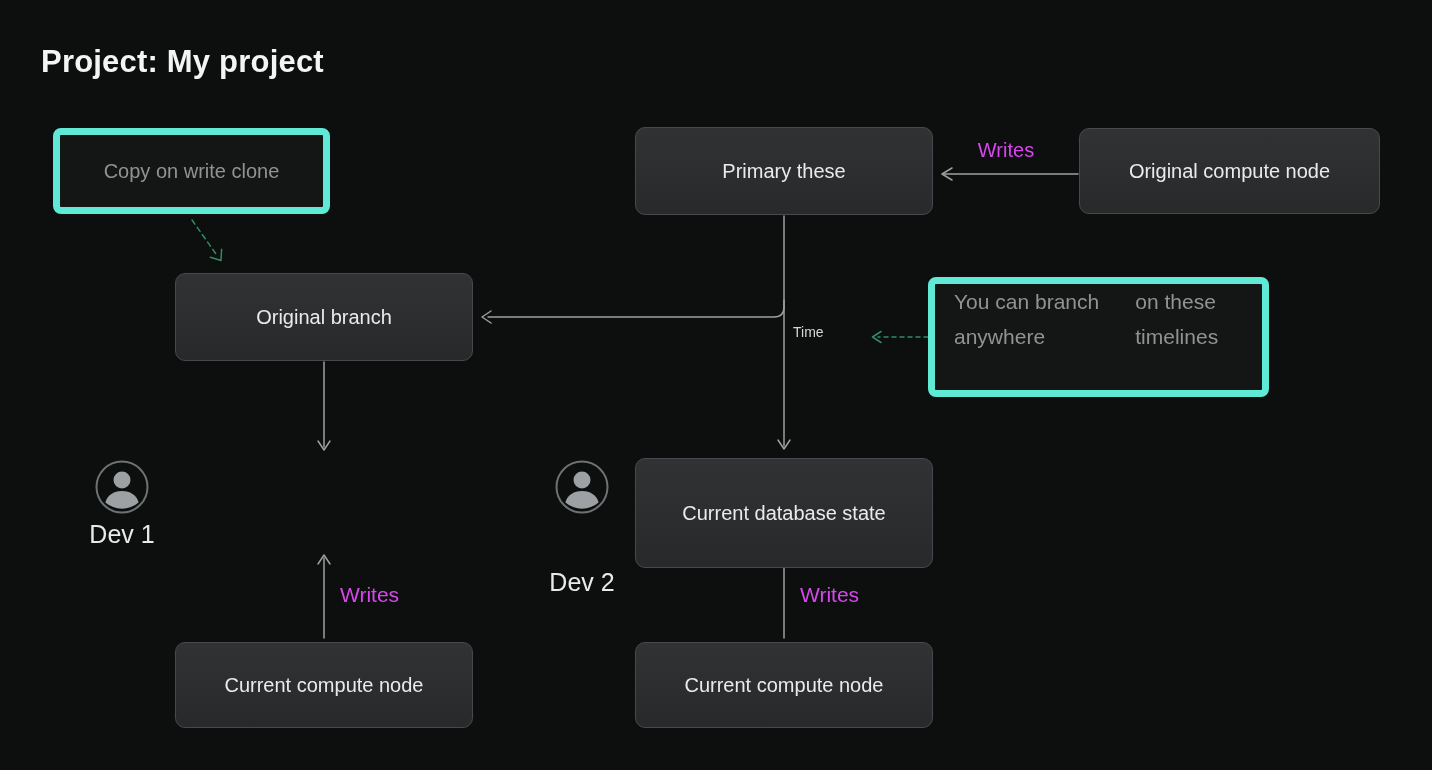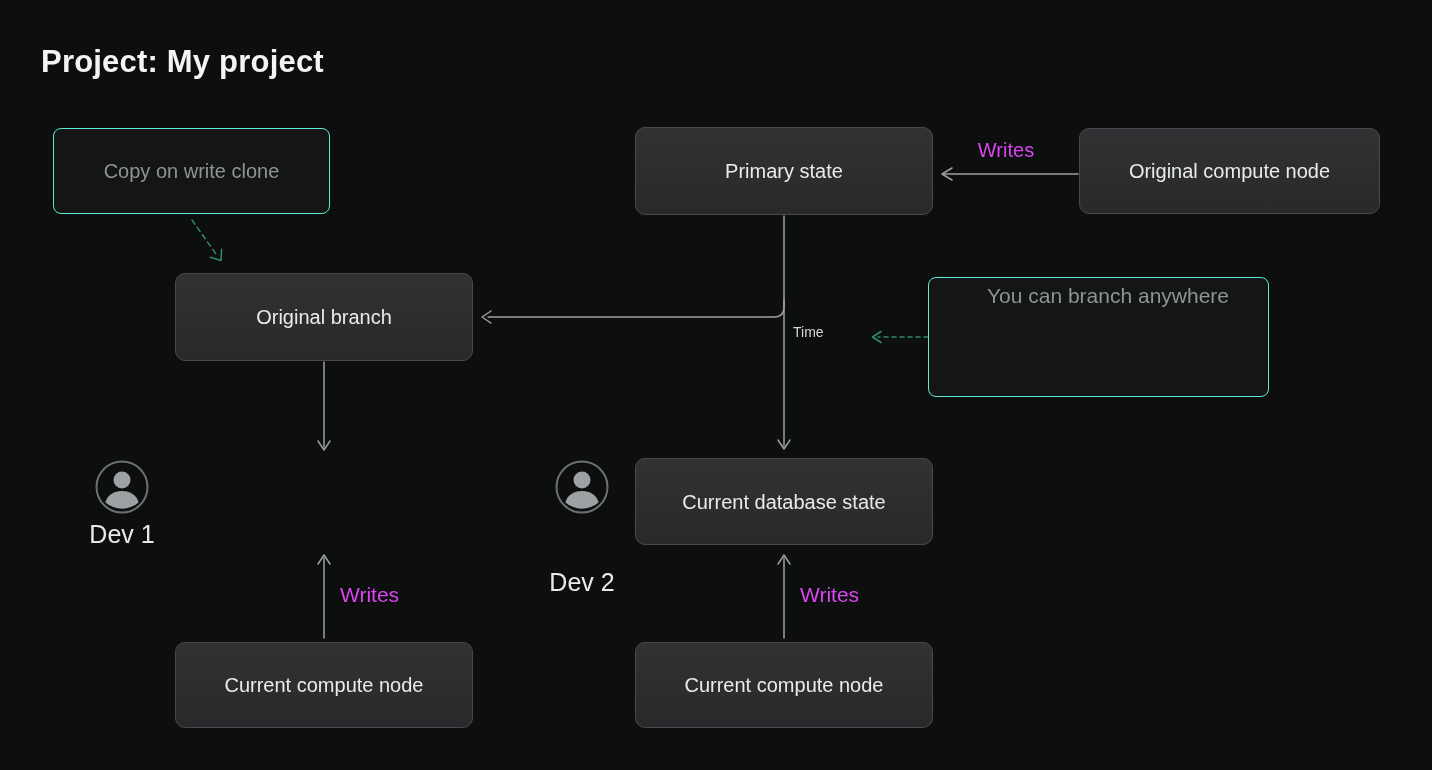--- a/index.html
+++ b/index.html
@@ -39,21 +39,21 @@
     border: 1px solid #47494c;
     border-radius: 10px;
     color: #e9ebeb;
     font-size: 20px;
     line-height: 1.2;
   }
 
   .annotation {
     position: absolute;
     background: #141615;
-    border: 1px solid #5eead4;
+    border: 7px solid #5eead4;
     border-radius: 8px;
     color: #8f9492;
     font-size: 20px;
   }
   .annotation.center {
     display: flex;
     align-items: center;
     justify-content: center;
   }
   .annotation.note {
@@ -64,21 +64,21 @@
     font-size: 21px;
     line-height: 35px;
   }
 
   #n-copy        { left: 53px;  top: 128px; width: 277px; height: 86px; }
   #n-primary     { left: 635px; top: 127px; width: 298px; height: 88px; }
   #n-original    { left: 1079px; top: 128px; width: 301px; height: 86px; align-items: center; }
   #n-secondary   { left: 175px; top: 273px; width: 298px; height: 88px; }
   #n-note        { left: 928px; top: 277px; width: 341px; height: 120px; }
   #n-branch-state{ left: 175px; top: 458px; width: 298px; height: 87px; }
-  #n-db-state    { left: 635px; top: 458px; width: 298px; height: 87px; }
+  #n-db-state    { left: 635px; top: 458px; width: 298px; height: 110px; }
   #n-compute-l   { left: 175px; top: 642px; width: 298px; height: 86px; }
   #n-compute-r   { left: 635px; top: 642px; width: 298px; height: 86px; }
 
   .flow-label {
     position: absolute;
     color: #d946ef;
     font-size: 20px;
     white-space: nowrap;
   }
   #l-writes-top   { left: 960px; top: 139px; width: 92px; text-align: center; }
@@ -134,33 +134,34 @@
       <path d="M928,337 H878" stroke-dasharray="4 4"></path>
       <path d="M881,331.5 L872.5,337 L881,342.5"></path>
     </g>
   </svg>
 
   <div class="annotation center" id="n-copy">
     <span>Copy on write clone</span>
   </div>
 
   <div class="node" id="n-primary">
-    <span>Primary state</span>
+    <span>Primary these</span>
   </div>
 
   <div class="node" id="n-original">
     <span>Original compute node</span>
   </div>
 
   <div class="node" id="n-secondary">
     <span>Original branch</span>
   </div>
 
   <div class="annotation note" id="n-note">
     <span>You can branch anywhere</span>
+    <span>on these timelines</span>
   </div>
 
 
   <div class="node" id="n-db-state">
     <span>Current database state</span>
   </div>
 
   <div class="node" id="n-compute-l">
     <span>Current compute node</span>
   </div>

